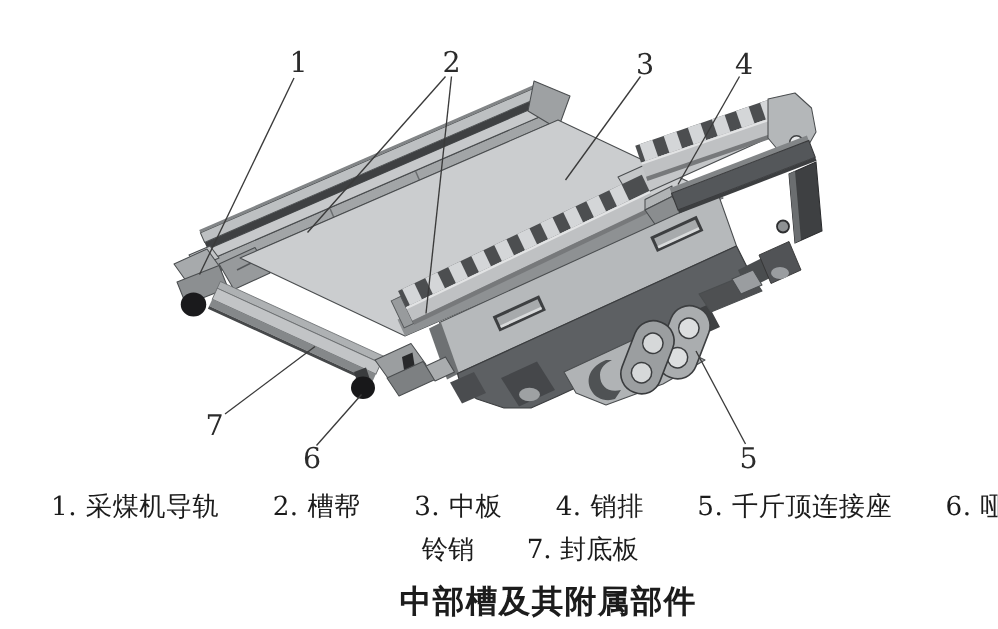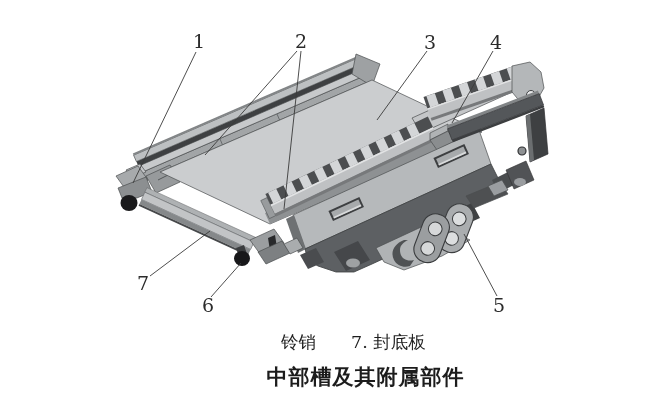--- a/index.html
+++ b/index.html
@@ -166,16 +166,17 @@
 
   <text class="callout" x="199" y="48" text-anchor="middle">1</text>
   <text class="callout" x="301" y="48" text-anchor="middle">2</text>
   <text class="callout" x="430" y="49" text-anchor="middle">3</text>
   <text class="callout" x="496" y="49" text-anchor="middle">4</text>
   <text class="callout" x="499" y="312" text-anchor="middle">5</text>
   <text class="callout" x="208" y="312" text-anchor="middle">6</text>
   <text class="callout" x="143" y="290" text-anchor="middle">7</text>
 </svg>
 
+<div class="cap1">1. 采煤机导轨　　2. 槽帮　　3. 中板　　4. 销排　　5. 千斤顶连接座　　6. 哑</div>
 <div class="cap2">铃销　　7. 封底板</div>
 <div class="figtitle">中部槽及其附属部件</div>
 
 </div>
 
 </body></html>

